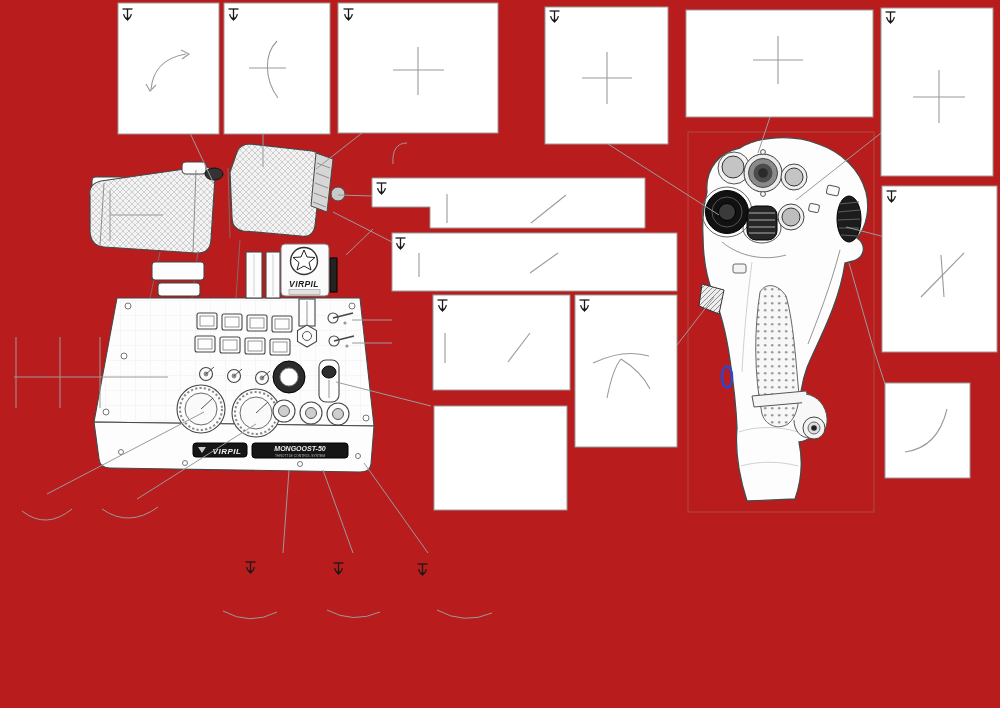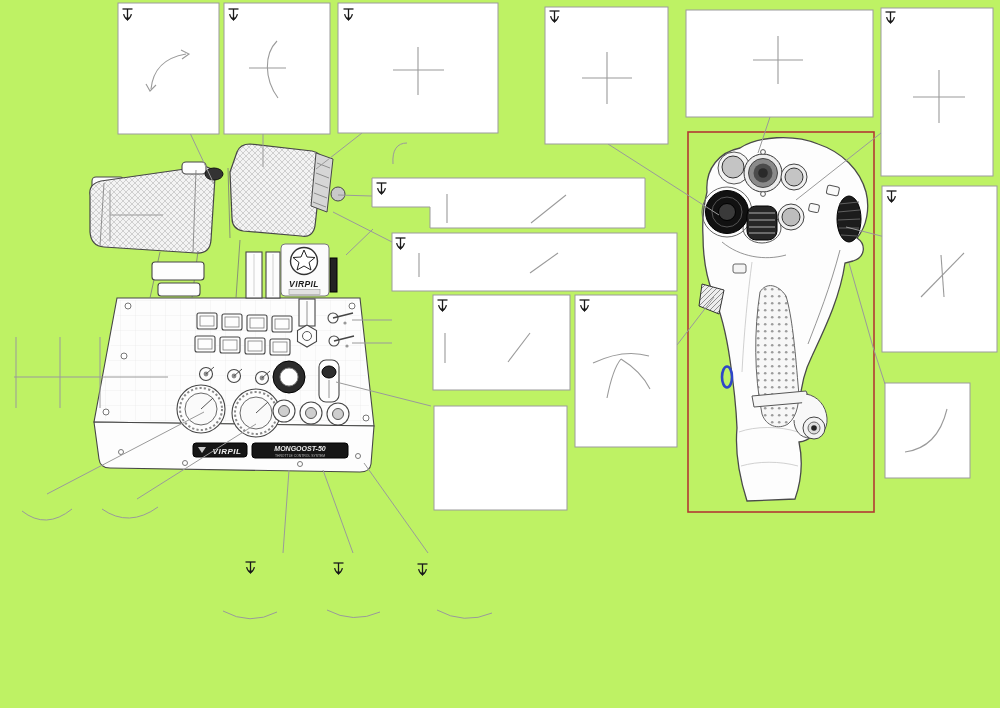--- a/index.html
+++ b/index.html
@@ -1,16 +1,16 @@
 <!DOCTYPE html>
 <html><head>
 <meta charset="utf-8">
 <style>
   html,body{margin:0;padding:0;background:#fff;}
-  .canvas{position:relative;width:1000px;height:708px;background:#bef264;overflow:hidden;
+  .canvas{position:relative;width:1000px;height:708px;background:#b91c1c;overflow:hidden;
           font-family:"Liberation Sans", sans-serif;}
   svg{position:absolute;left:0;top:0;}
   .box{fill:#ffffff;stroke:#9b9b9b;stroke-width:1;}
   .glyph{stroke:#9a9a9a;stroke-width:1.1;fill:none;}
   .leader{stroke:#9a9a9a;stroke-width:1;fill:none;}
   .dev{stroke:#474747;stroke-width:1.1;fill:#fdfdfd;}
   .dev2{stroke:#7a7a7a;stroke-width:.8;fill:none;}
   .lite{stroke:#bdbdbd;stroke-width:.7;fill:none;}
 </style>
 </head>

